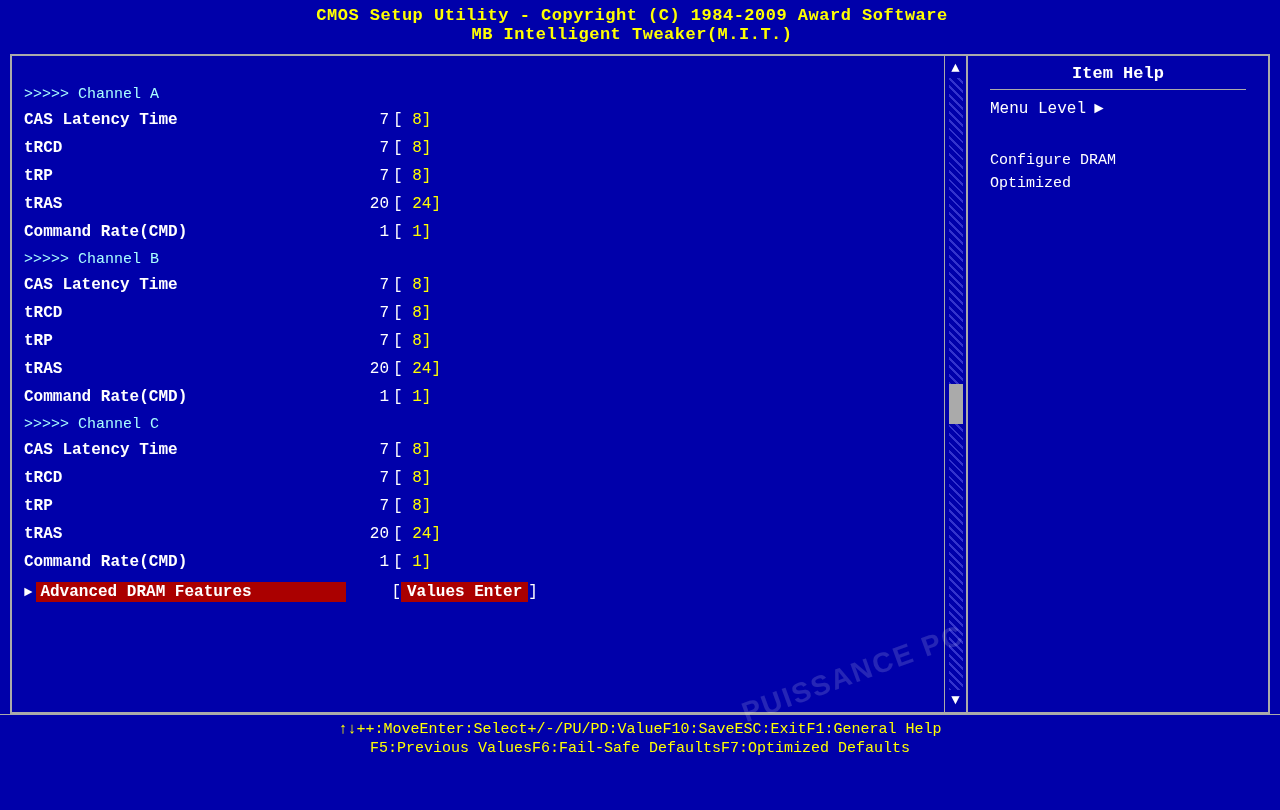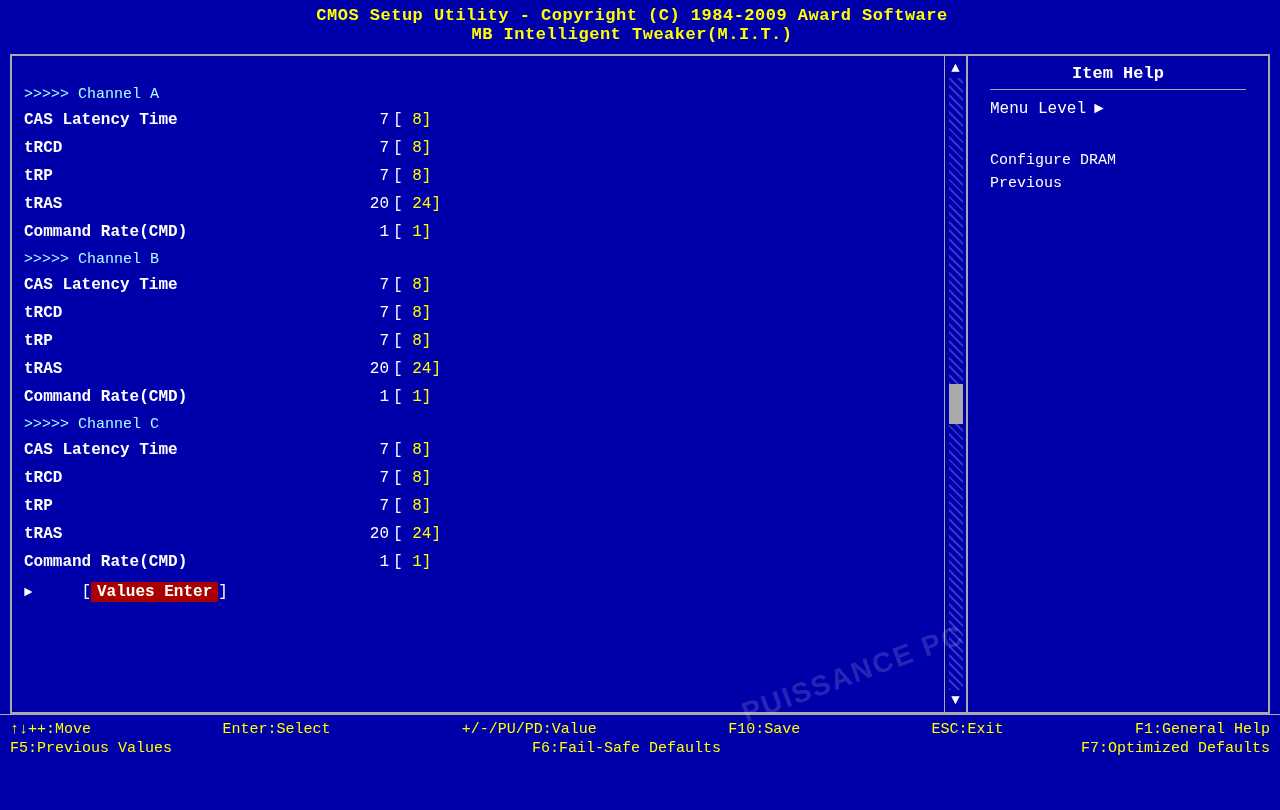--- a/index.html
+++ b/index.html
@@ -185,21 +185,21 @@
     #footer {
       background: #0000aa;
       padding: 4px 10px;
       font-size: 15px;
       color: #ffffff;
       border-top: 1px solid #aaaaaa;
       margin-top: 0;
     }
     .footer-row {
       display: flex;
-      justify-content: space-between;
+      justify-content: center;
       margin: 2px 0;
     }
     .footer-key {
       color: #ffff00;
     }
 
     
     #watermark {
       position: absolute;
       right: 310px;
@@ -305,20 +305,21 @@
       <span class="row-bracket-val">[  <span class="bracket-yellow">24]</span></span>
     </div>
     <div class="bios-row">
       <span class="row-label">Command Rate(CMD)</span>
       <span class="row-current-val">1</span>
       <span class="row-bracket-val">[  <span class="bracket-yellow">1]</span></span>
     </div>
 
     <div class="bios-row row-selected" style="margin-top:4px;">
       <span class="triangle-icon">►</span>
+      <span class="row-label" style="background:#aa0000; padding: 1px 4px; width: 310px;">Advanced DRAM Features</span>
       <span style="width:45px;"></span>
       <span>
         [<span class="press-enter-badge">Values Enter</span>]
       </span>
     </div>
 
     <div id="scrollbar">
       <span class="scroll-arrow-up">▲</span>
       <div class="scroll-track">
         <div class="scroll-thumb"></div>
@@ -328,21 +329,21 @@
   </div>
 
   <div id="right-panel">
     <div class="item-help-title">Item Help</div>
     <div class="menu-level-row">
       <span>Menu Level</span>
       <span class="menu-level-arrow">►</span>
     </div>
     <div class="help-text">
       <span>Configure DRAM</span><br>
-      <span>Previous</span>
+      <span>Optimized</span>
     </div>
   </div>
 </div>
 
 <div id="footer">
   <div class="footer-row">
     <span><span class="footer-key">↑↓++:Move</span></span>
     <span><span class="footer-key">Enter:Select</span></span>
     <span><span class="footer-key">+/-/PU/PD:Value</span></span>
     <span><span class="footer-key">F10:Save</span></span>

